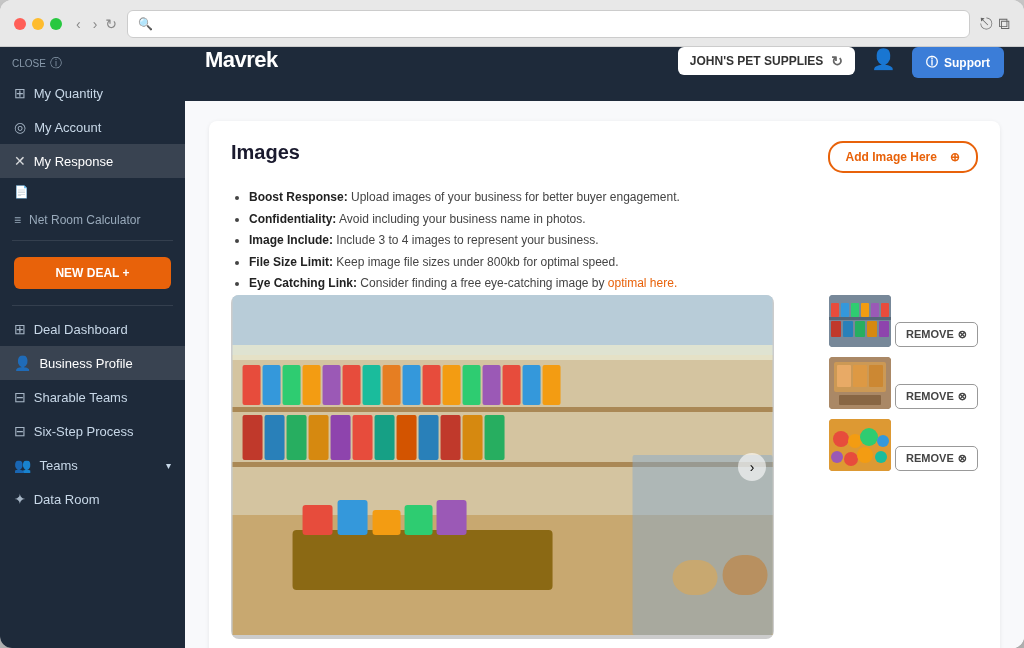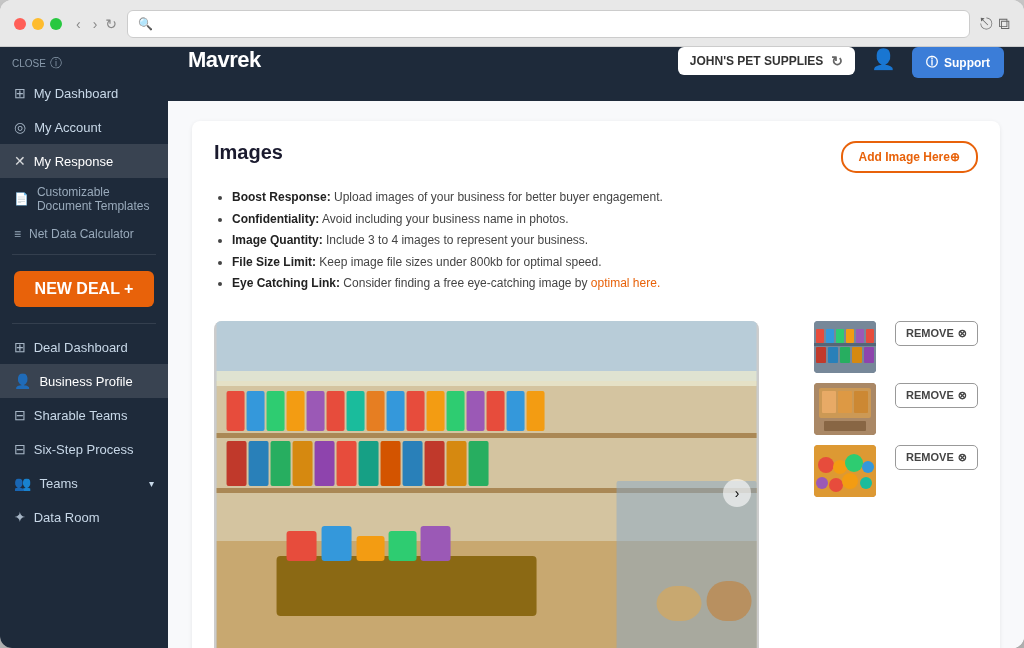--- a/index.html
+++ b/index.html
@@ -89,21 +89,21 @@
       font-size: 16px;
       cursor: pointer;
     }
     .app-container {
       display: flex;
       flex: 1;
       overflow: hidden;
     }
     
     .sidebar {
-      width: 168px;
+      width: 185px;
       background: #1e2a3a;
       display: flex;
       flex-direction: column;
       overflow-y: auto;
     }
     .sidebar-close {
       padding: 8px 12px 4px;
       font-size: 10px;
       color: #8899aa;
       display: flex;
@@ -145,21 +145,21 @@
     .sidebar-submenu-item .icon {
       font-size: 12px;
     }
     .new-deal-btn {
       margin: 10px 14px;
       background: #e8620a;
       color: white;
       border: none;
       border-radius: 6px;
       padding: 9px 14px;
-      font-size: 16px;
+      font-size: 12px;
       font-weight: 600;
       cursor: pointer;
       display: flex;
       align-items: center;
       justify-content: center;
       gap: 6px;
     }
     
     .main-content {
       flex: 1;
@@ -246,27 +246,27 @@
       background: white;
       border: 2px solid #e8620a;
       color: #e8620a;
       border-radius: 15px;
       padding: 7px 16px;
       font-size: 12px;
       font-weight: 600;
       cursor: pointer;
       display: flex;
       align-items: center;
-      gap: 0;
+      gap: 13px;
       white-space: nowrap;
     }
     .tips-list {
       list-style: disc;
       padding-left: 18px;
-      margin-bottom: 26px;
+      margin-bottom: 0;
       font-size: 12px;
       line-height: 1.8;
       color: #444;
     }
     .tips-list li strong {
       color: #222;
     }
     .tips-list li a {
       color: #e8620a;
       text-decoration: none;
@@ -301,22 +301,22 @@
       font-size: 14px;
     }
     .thumbnail-panel {
       display: flex;
       flex-direction: column;
       gap: 10px;
       min-width: 120px;
     }
     .thumb-row {
       display: flex;
-      align-items: flex-start;
-      gap: 19px;
+      align-items: flex-end;
+      gap: 4px;
       padding-left: 39px;
     }
     .thumbnail {
       width: 62px;
       height: 52px;
       border-radius: 4px;
       overflow: hidden;
       flex-shrink: 0;
     }
     .thumb1 {
@@ -372,37 +372,36 @@
   <div class="app-container">
 
     <div class="sidebar">
       <div class="sidebar-close">
         <span>CLOSE</span>
         <span style="font-size:12px;">ⓘ</span>
       </div>
 
       <div class="sidebar-item">
         <span class="icon">⊞</span>
-        <span>My Dashboard</span>
+        <span>My Quantity</span>
       </div>
       <div class="sidebar-item">
         <span class="icon">◎</span>
         <span>My Account</span>
       </div>
       <div class="sidebar-item active">
         <span class="icon">✕</span>
         <span>My Response</span>
       </div>
       <div class="sidebar-submenu-item">
         <span class="icon">📄</span>
-        <span>Customizable Document Templates</span>
       </div>
       <div class="sidebar-submenu-item">
         <span class="icon">≡</span>
-        <span>Net Data Calculator</span>
+        <span>Net Room Calculator</span>
       </div>
 
       <div class="sidebar-divider"></div>
 
       <button class="new-deal-btn">
         <span>NEW DEAL +</span>
       </button>
 
       <div class="sidebar-divider"></div>
 
@@ -454,21 +453,21 @@
             <h2 class="section-title">Images</h2>
             <button class="add-image-btn">
               <span>Add Image Here</span>
               <span>⊕</span>
             </button>
           </div>
 
           <ul class="tips-list">
             <li><strong>Boost Response:</strong> Upload images of your business for better buyer engagement.</li>
             <li><strong>Confidentiality:</strong> Avoid including your business name in photos.</li>
-            <li><strong>Image Quantity:</strong> Include 3 to 4 images to represent your business.</li>
+            <li><strong>Image Include:</strong> Include 3 to 4 images to represent your business.</li>
             <li><strong>File Size Limit:</strong> Keep image file sizes under 800kb for optimal speed.</li>
             <li><strong>Eye Catching Link:</strong> Consider finding a free eye-catching image by <a href="#" style="color:#e8620a;">optimal here.</a></li>
           </ul>
 
           <div class="image-gallery">
 
             <div class="main-image-area">
               
               <svg width="100%" height="340" viewBox="0 0 540 340" xmlns="http://www.w3.org/2000/svg">
 

